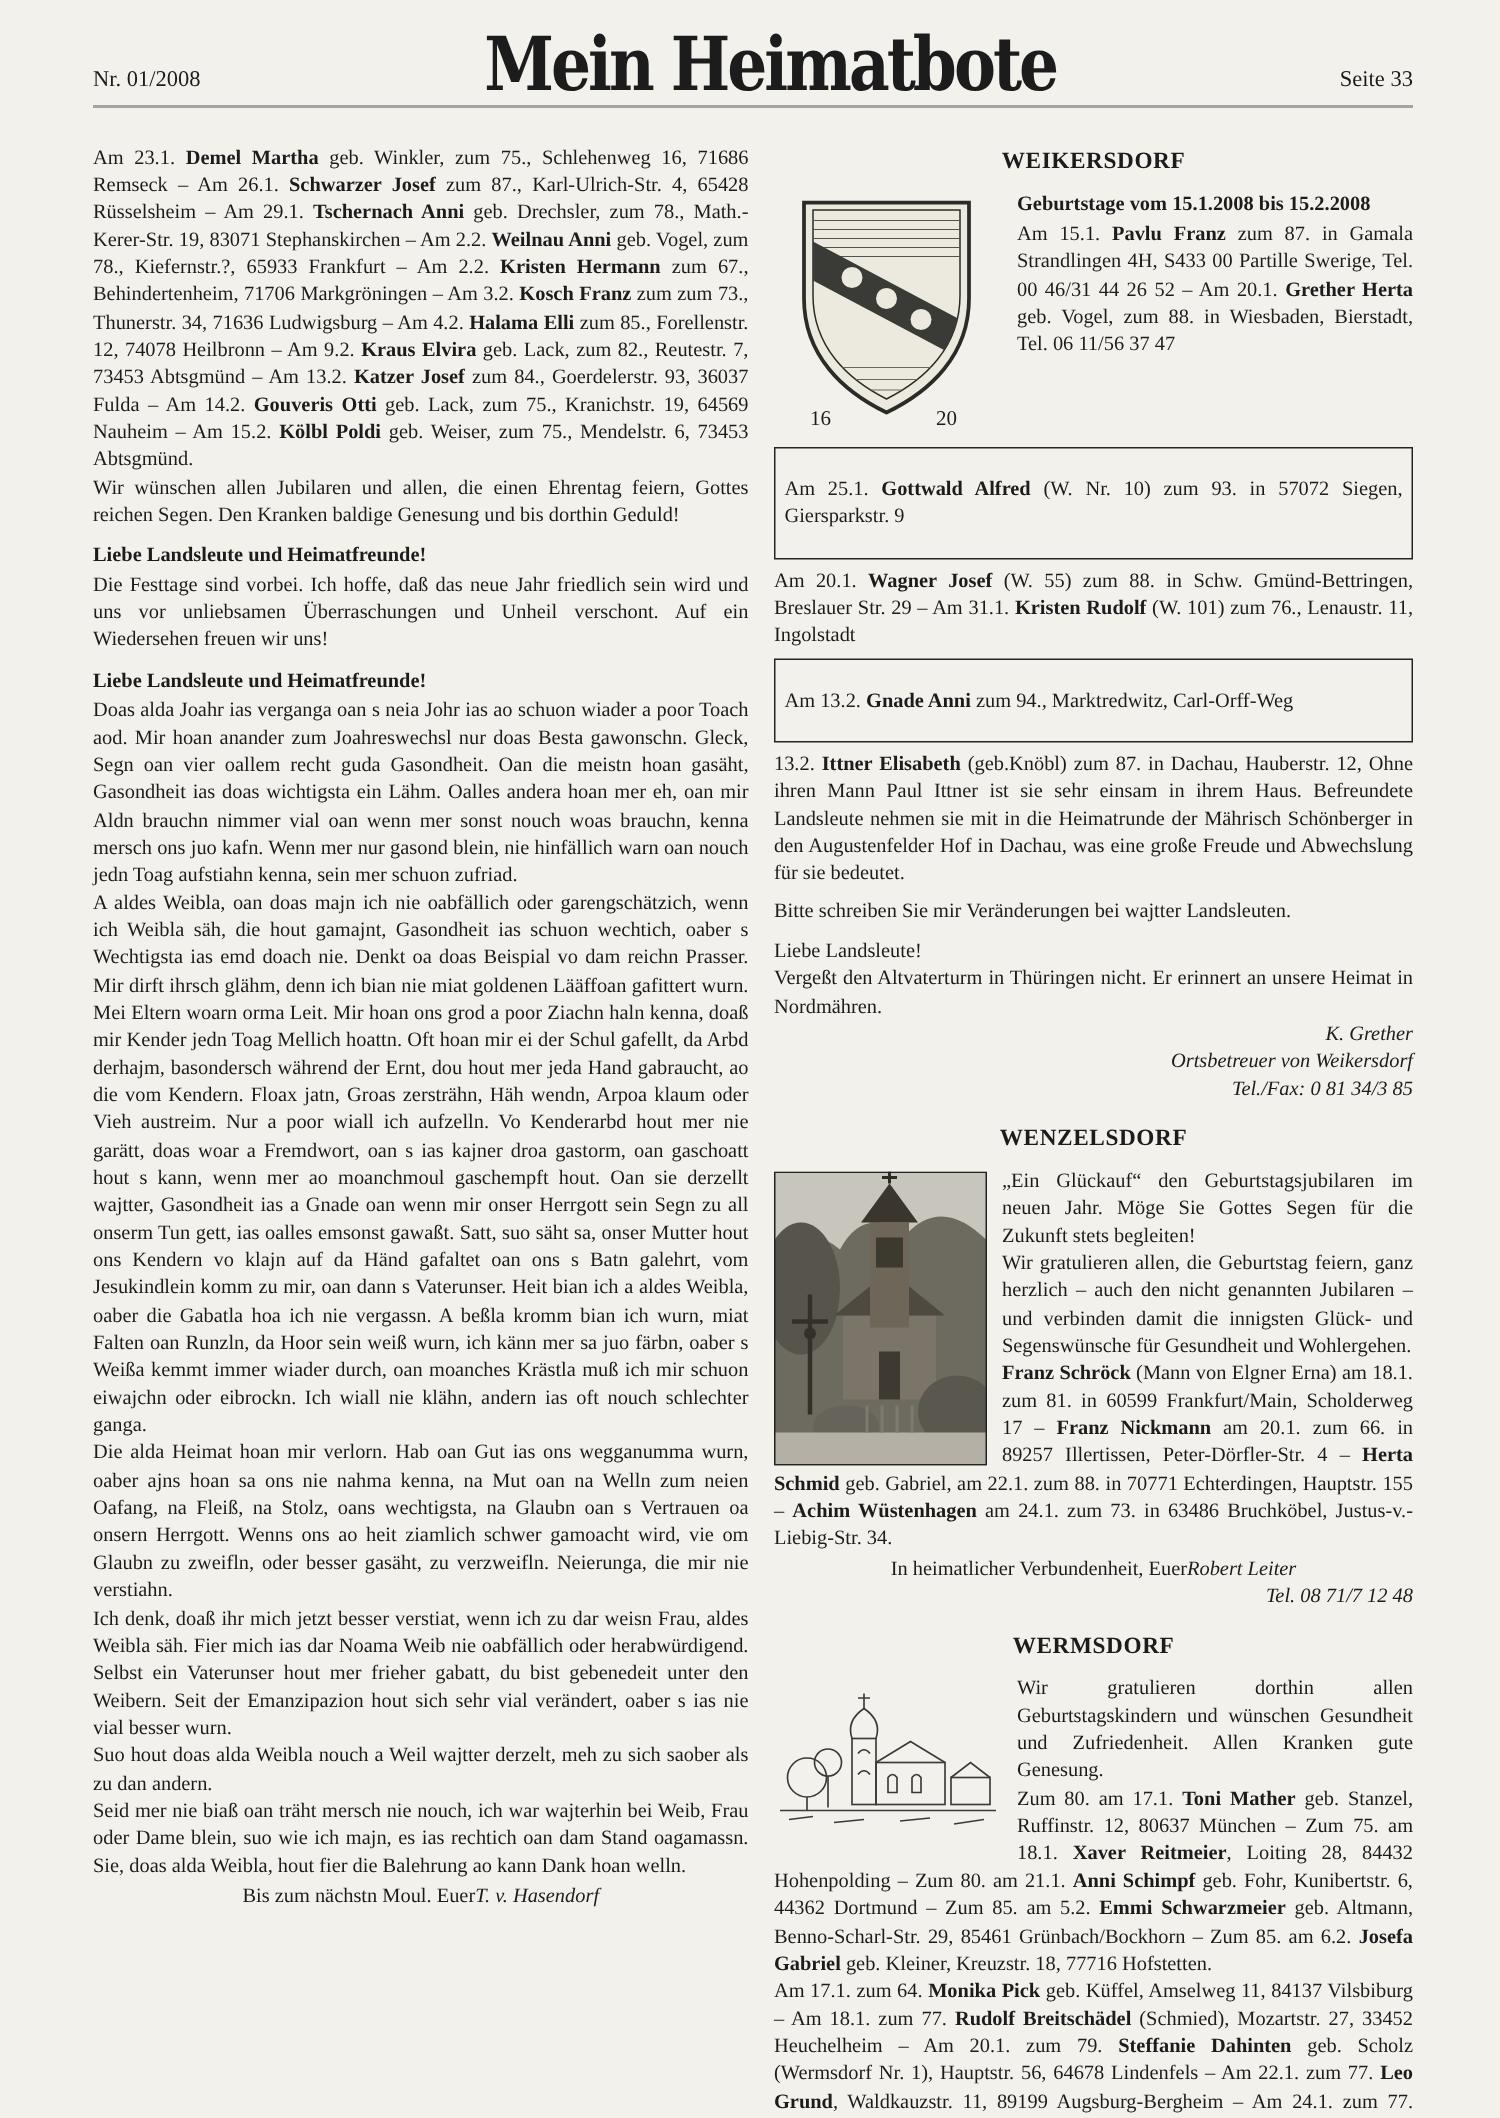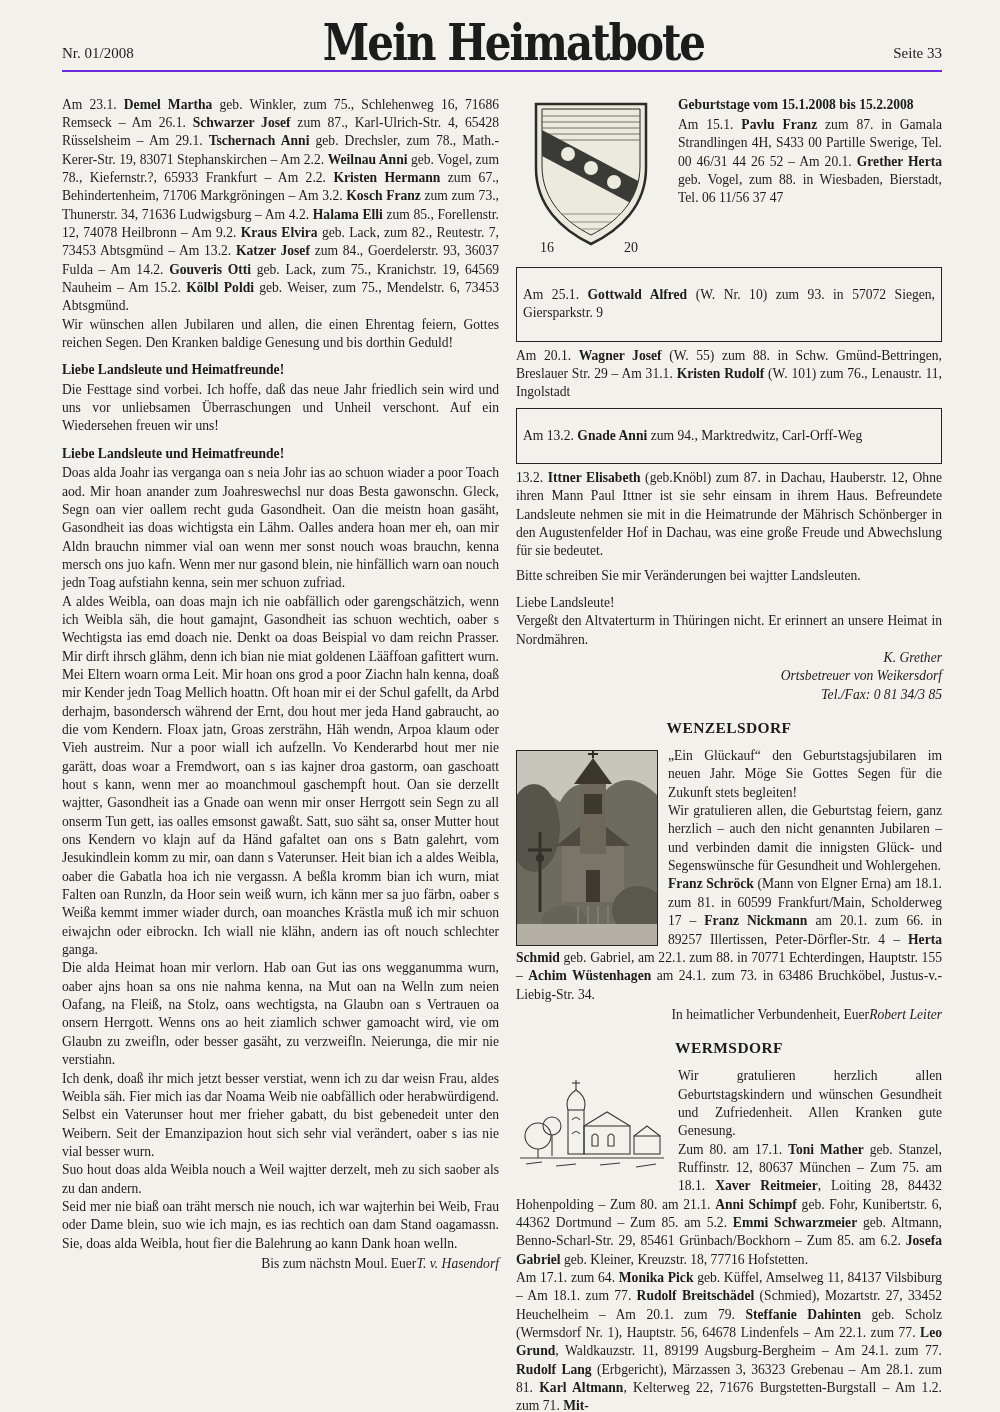--- a/index.html
+++ b/index.html
@@ -6,36 +6,36 @@
   html,body { margin:0; padding:0; }
   body { background:#9a978f; }
   .page {
     width:1000px; height:1412px; margin:0 auto; overflow:hidden;
     background:#f3f1ec; color:#1c1c1c;
     font-family:"Liberation Serif","DejaVu Serif",serif;
   }
   .inner { padding:28px 58px 0 62px; }
 
   .header { display:flex; justify-content:space-between; align-items:flex-end;
-            border-bottom:2px solid #6d28d9; padding-bottom:3px; }
+            border-bottom:2px solid #a3a3a3; padding-bottom:3px; }
   .issue, .pageno { font-size:15px; padding-bottom:5px; }
   .masthead {
     font-family:"DejaVu Serif",serif; font-weight:bold; font-size:42px;
     letter-spacing:-2px; line-height:.92; display:inline-block;
     transform:scaleY(1.18); transform-origin:bottom;
   }
 
   .cols { display:flex; gap:17px; margin-top:24px; }
   .col { font-size:13.6px; line-height:1.35; text-align:justify; hyphens:auto; }
   .col.left  { width:438px; }
   .col.right { width:427px; }
 
   p { margin:0; }
   .h-inline { font-weight:bold; margin:9px 0 1px; text-align:left; }
-  .closing-line { display:flex; justify-content:flex-end; margin-top:2px; }
+  .closing-line { display:flex; justify-content:center; margin-top:2px; }
   .sig { font-style:italic; }
   .sig-block { text-align:right; font-style:italic; }
 
   h2.section { text-align:center; font-weight:bold; font-size:15.5px;
                letter-spacing:.4px; margin:14px 0 8px; }
   h2.section.first { margin-top:2px; }
 
   .crest-row { display:flex; gap:12px; margin-bottom:4px; }
   .crest { flex:0 0 150px; width:150px; }
   .crest-text { flex:1; }
@@ -81,20 +81,21 @@
 
         <div class="closing-line">
           <span>Bis zum nächstn Moul. Euer</span>
           <span class="sig">T. v. Hasendorf</span>
         </div>
       </div>
 
       <div class="col right">
 
         <div class="sec">
+          <h2 class="section first">WEIKERSDORF</h2>
 
           <div class="crest-row">
             <div class="crest">
               <svg viewBox="0 0 150 160" width="150" height="160">
                 <defs>
                   <clipPath id="shieldClip">
                     <path d="M26 13 H124 V70 C124 104 101 126 75 139 C49 126 26 104 26 70 Z"></path>
                   </clipPath>
                 </defs>
                 <path d="M20 8 H130 V72 C130 110 104 134 75 148 C46 134 20 110 20 72 Z" fill="#eceade" stroke="#2b2b28" stroke-width="2.5"></path>
@@ -175,20 +176,23 @@
           </div>
 
           <p>„Ein Glückauf“ den Geburtstagsjubilaren im neuen Jahr. Möge Sie Gottes Segen für die Zukunft stets begleiten!</p>
           <p>Wir gratulieren allen, die Geburtstag feiern, ganz herzlich – auch den nicht genannten Jubilaren – und verbinden damit die innigsten Glück- und Segenswünsche für Gesundheit und Wohlergehen.</p>
           <p><b>Franz Schröck</b> (Mann von Elgner Erna) am 18.1. zum 81. in 60599 Frankfurt/Main, Scholderweg 17 – <b>Franz Nickmann</b> am 20.1. zum 66. in 89257 Illertissen, Peter-Dörfler-Str. 4 – <b>Herta Schmid</b> geb. Gabriel, am 22.1. zum 88. in 70771 Echterdingen, Hauptstr. 155 – <b>Achim Wüstenhagen</b> am 24.1. zum 73. in 63486 Bruchköbel, Justus-v.-Liebig-Str. 34.</p>
 
           <div class="closing-line">
             <span>In heimatlicher Verbundenheit, Euer</span>
             <span class="sig">Robert Leiter</span>
           </div>
+          <div class="sig-block">
+            <div>Tel. 08 71/7 12 48</div>
+          </div>
         </div>
 
         <div class="sec">
           <h2 class="section">WERMSDORF</h2>
 
           <div class="drawing">
             <svg viewBox="0 0 152 112" width="152" height="112">
               <g fill="none" stroke="#3a3a38" stroke-width="1.1">
                 <rect x="52" y="40" width="16" height="44"></rect>
                 <path d="M52 40 Q48 28 60 20 Q72 28 68 40"></path>
@@ -208,21 +212,21 @@
                 <line x1="36" y1="65" x2="36" y2="86"></line>
                 <line x1="4" y1="88" x2="148" y2="88"></line>
                 <line x1="10" y1="94" x2="26" y2="92"></line>
                 <line x1="40" y1="96" x2="60" y2="94"></line>
                 <line x1="84" y1="95" x2="104" y2="93"></line>
                 <line x1="120" y1="97" x2="140" y2="94"></line>
               </g>
             </svg>
           </div>
 
-          <p>Wir gratulieren herzlich allen Geburtstagskindern und wünschen Gesundheit und Zufriedenheit. Allen Kranken gute Genesung.</p>
+          <p>Wir gratulieren dorthin allen Geburtstagskindern und wünschen Gesundheit und Zufriedenheit. Allen Kranken gute Genesung.</p>
           <p>Zum 80. am 17.1. <b>Toni Mather</b> geb. Stanzel, Ruffinstr. 12, 80637 München – Zum 75. am 18.1. <b>Xaver Reitmeier</b>, Loiting 28, 84432 Hohenpolding – Zum 80. am 21.1. <b>Anni Schimpf</b> geb. Fohr, Kunibertstr. 6, 44362 Dortmund – Zum 85. am 5.2. <b>Emmi Schwarzmeier</b> geb. Altmann, Benno-Scharl-Str. 29, 85461 Grünbach/Bockhorn – Zum 85. am 6.2. <b>Josefa Gabriel</b> geb. Kleiner, Kreuzstr. 18, 77716 Hofstetten.</p>
           <p>Am 17.1. zum 64. <b>Monika Pick</b> geb. Küffel, Amselweg 11, 84137 Vilsbiburg – Am 18.1. zum 77. <b>Rudolf Breitschädel</b> (Schmied), Mozartstr. 27, 33452 Heuchelheim – Am 20.1. zum 79. <b>Steffanie Dahinten</b> geb. Scholz (Wermsdorf Nr. 1), Hauptstr. 56, 64678 Lindenfels – Am 22.1. zum 77. <b>Leo Grund</b>, Waldkauzstr. 11, 89199 Augsburg-Bergheim – Am 24.1. zum 77. <b>Rudolf Lang</b> (Erbgericht), Märzassen 3, 36323 Grebenau – Am 28.1. zum 81. <b>Karl Altmann</b>, Kelterweg 22, 71676 Burgstetten-Burgstall – Am 1.2. zum 71. <b>Mit-</b></p>
         </div>
 
       </div>
     </div>
   </div>
 </div>
 
 </body></html>

